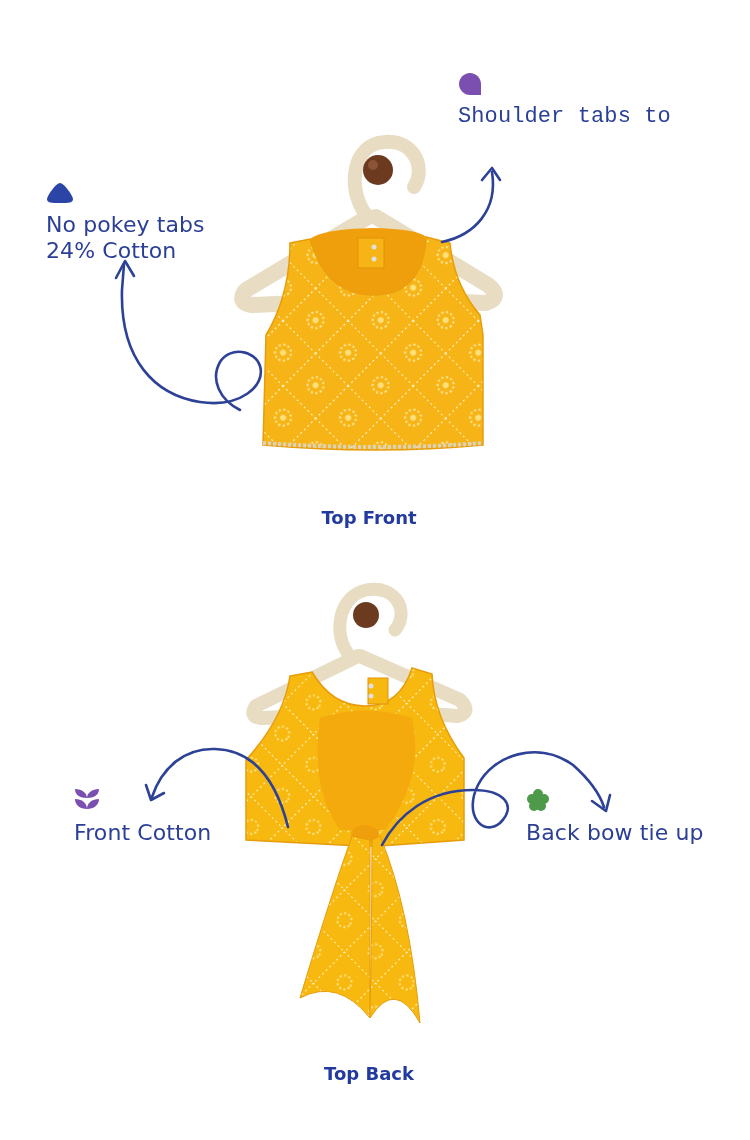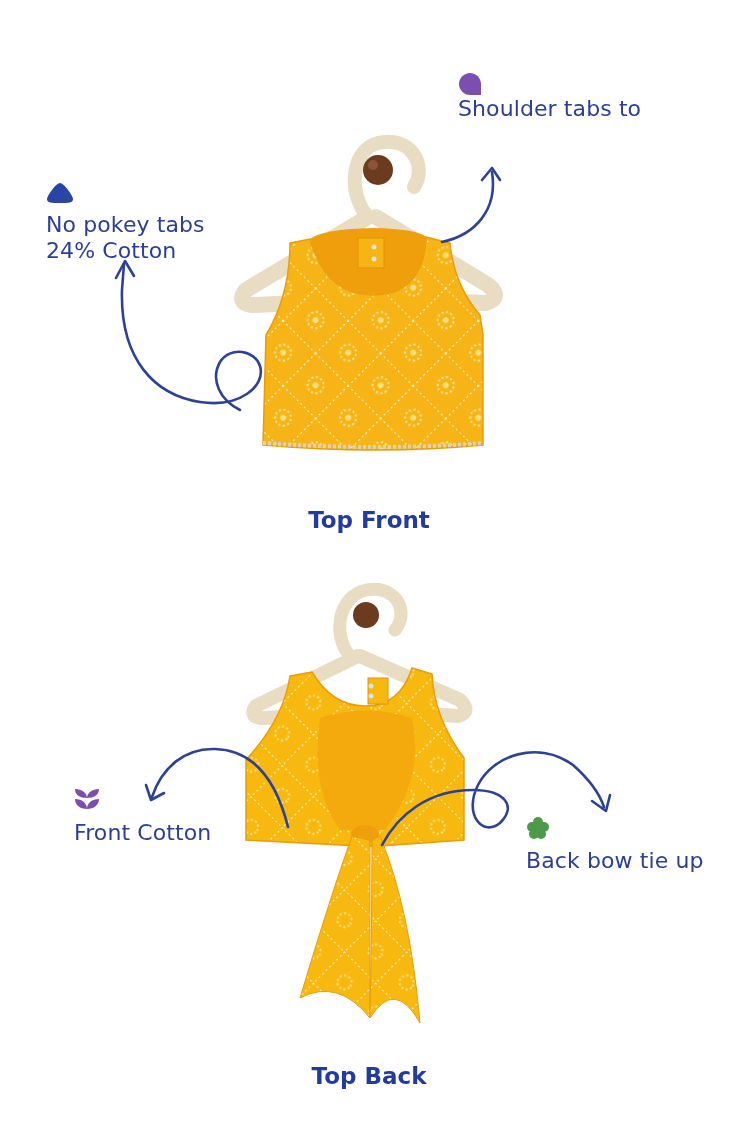--- a/index.html
+++ b/index.html
@@ -1,19 +1,19 @@
 <!DOCTYPE html>
 <html><head>
   <meta charset="utf-8">
   <style>
     html, body { margin: 0; padding: 0; background: #ffffff; }
     body { width: 750px; height: 1140px; position: relative; overflow: hidden; font-family: "DejaVu Sans", sans-serif; }
     .abs { position: absolute; }
     .callout-text { color: #2b3f97; font-size: 22px; line-height: 26px; letter-spacing: 0.1px; }
-    .caption { color: #233a9e; font-size: 23px; font-weight: bold; text-align: center; width: 300px; }
+    .caption { color: #233a9e; font-size: 18px; font-weight: bold; text-align: center; width: 300px; }
     svg { display: block; }
   </style>
 </head>
 <body>
 
 <div class="abs" style="left:218px; top:125px; width:310px; height:345px;">
   <svg width="310" height="345" viewBox="0 0 310 345">
     <defs>
       <pattern id="bandhani" width="46" height="46" patternUnits="userSpaceOnUse" patternTransform="rotate(45)">
         <rect width="46" height="46" fill="#f6b416"></rect>
@@ -68,21 +68,21 @@
     <div>24% Cotton</div>
   </div>
 </div>
 
 <div class="abs" style="left:458px; top:72px;">
   <div style="width:24px; height:24px;">
     <svg width="24" height="24" viewBox="0 0 24 24">
         <path d="M12 1 C18 1 23 6 23 12 L23 23 L12 23 C6 23 1 18 1 12 C1 6 6 1 12 1 Z" fill="#7b4fb0"></path>
       </svg>
   </div>
-  <div class="callout-text" style="">
+  <div class="callout-text" style="margin-top:8px;font-family:Liberation Mono, monospace;">
     <div>Shoulder tabs to</div>
   </div>
 </div>
 
 <div class="abs caption" style="left:219px; top:507px;">Top Front</div>
 
 <div class="abs" style="left:220px; top:578px; width:300px; height:460px;">
   <svg width="300" height="460" viewBox="0 0 300 460">
     <defs>
       <pattern id="bandhani2" width="44" height="44" patternUnits="userSpaceOnUse" patternTransform="rotate(45)">
@@ -133,21 +133,21 @@
     <svg width="26" height="22" viewBox="0 0 26 22">
       <path d="M1 1 C8 1 13 5 13 10 C13 5 18 1 25 1 C25 7 20 10 13 10 C6 10 1 7 1 1 Z" fill="#7b4fb0"></path>
       <path d="M1 11 C8 11 13 15 13 21 C13 15 18 11 25 11 C25 17 20 21 13 21 C6 21 1 17 1 11 Z" fill="#7b4fb0"></path>
     </svg>
   </div>
   <div class="callout-text" style="margin-top:10px;">
     <div>Front Cotton</div>
   </div>
 </div>
 
-<div class="abs" style="left:526px; top:816px;">
+<div class="abs" style="left:526px; top:788px;">
   <div style="width:24px; height:24px;">
     <svg width="24" height="24" viewBox="0 0 24 24">
       <circle cx="12" cy="6" r="5" fill="#4c9a4a"></circle>
       <circle cx="18" cy="11" r="5" fill="#4c9a4a"></circle>
       <circle cx="15" cy="18" r="5" fill="#4c9a4a"></circle>
       <circle cx="8" cy="18" r="5" fill="#4c9a4a"></circle>
       <circle cx="6" cy="11" r="5" fill="#4c9a4a"></circle>
       <circle cx="12" cy="12" r="5" fill="#4c9a4a"></circle>
     </svg>
   </div>

